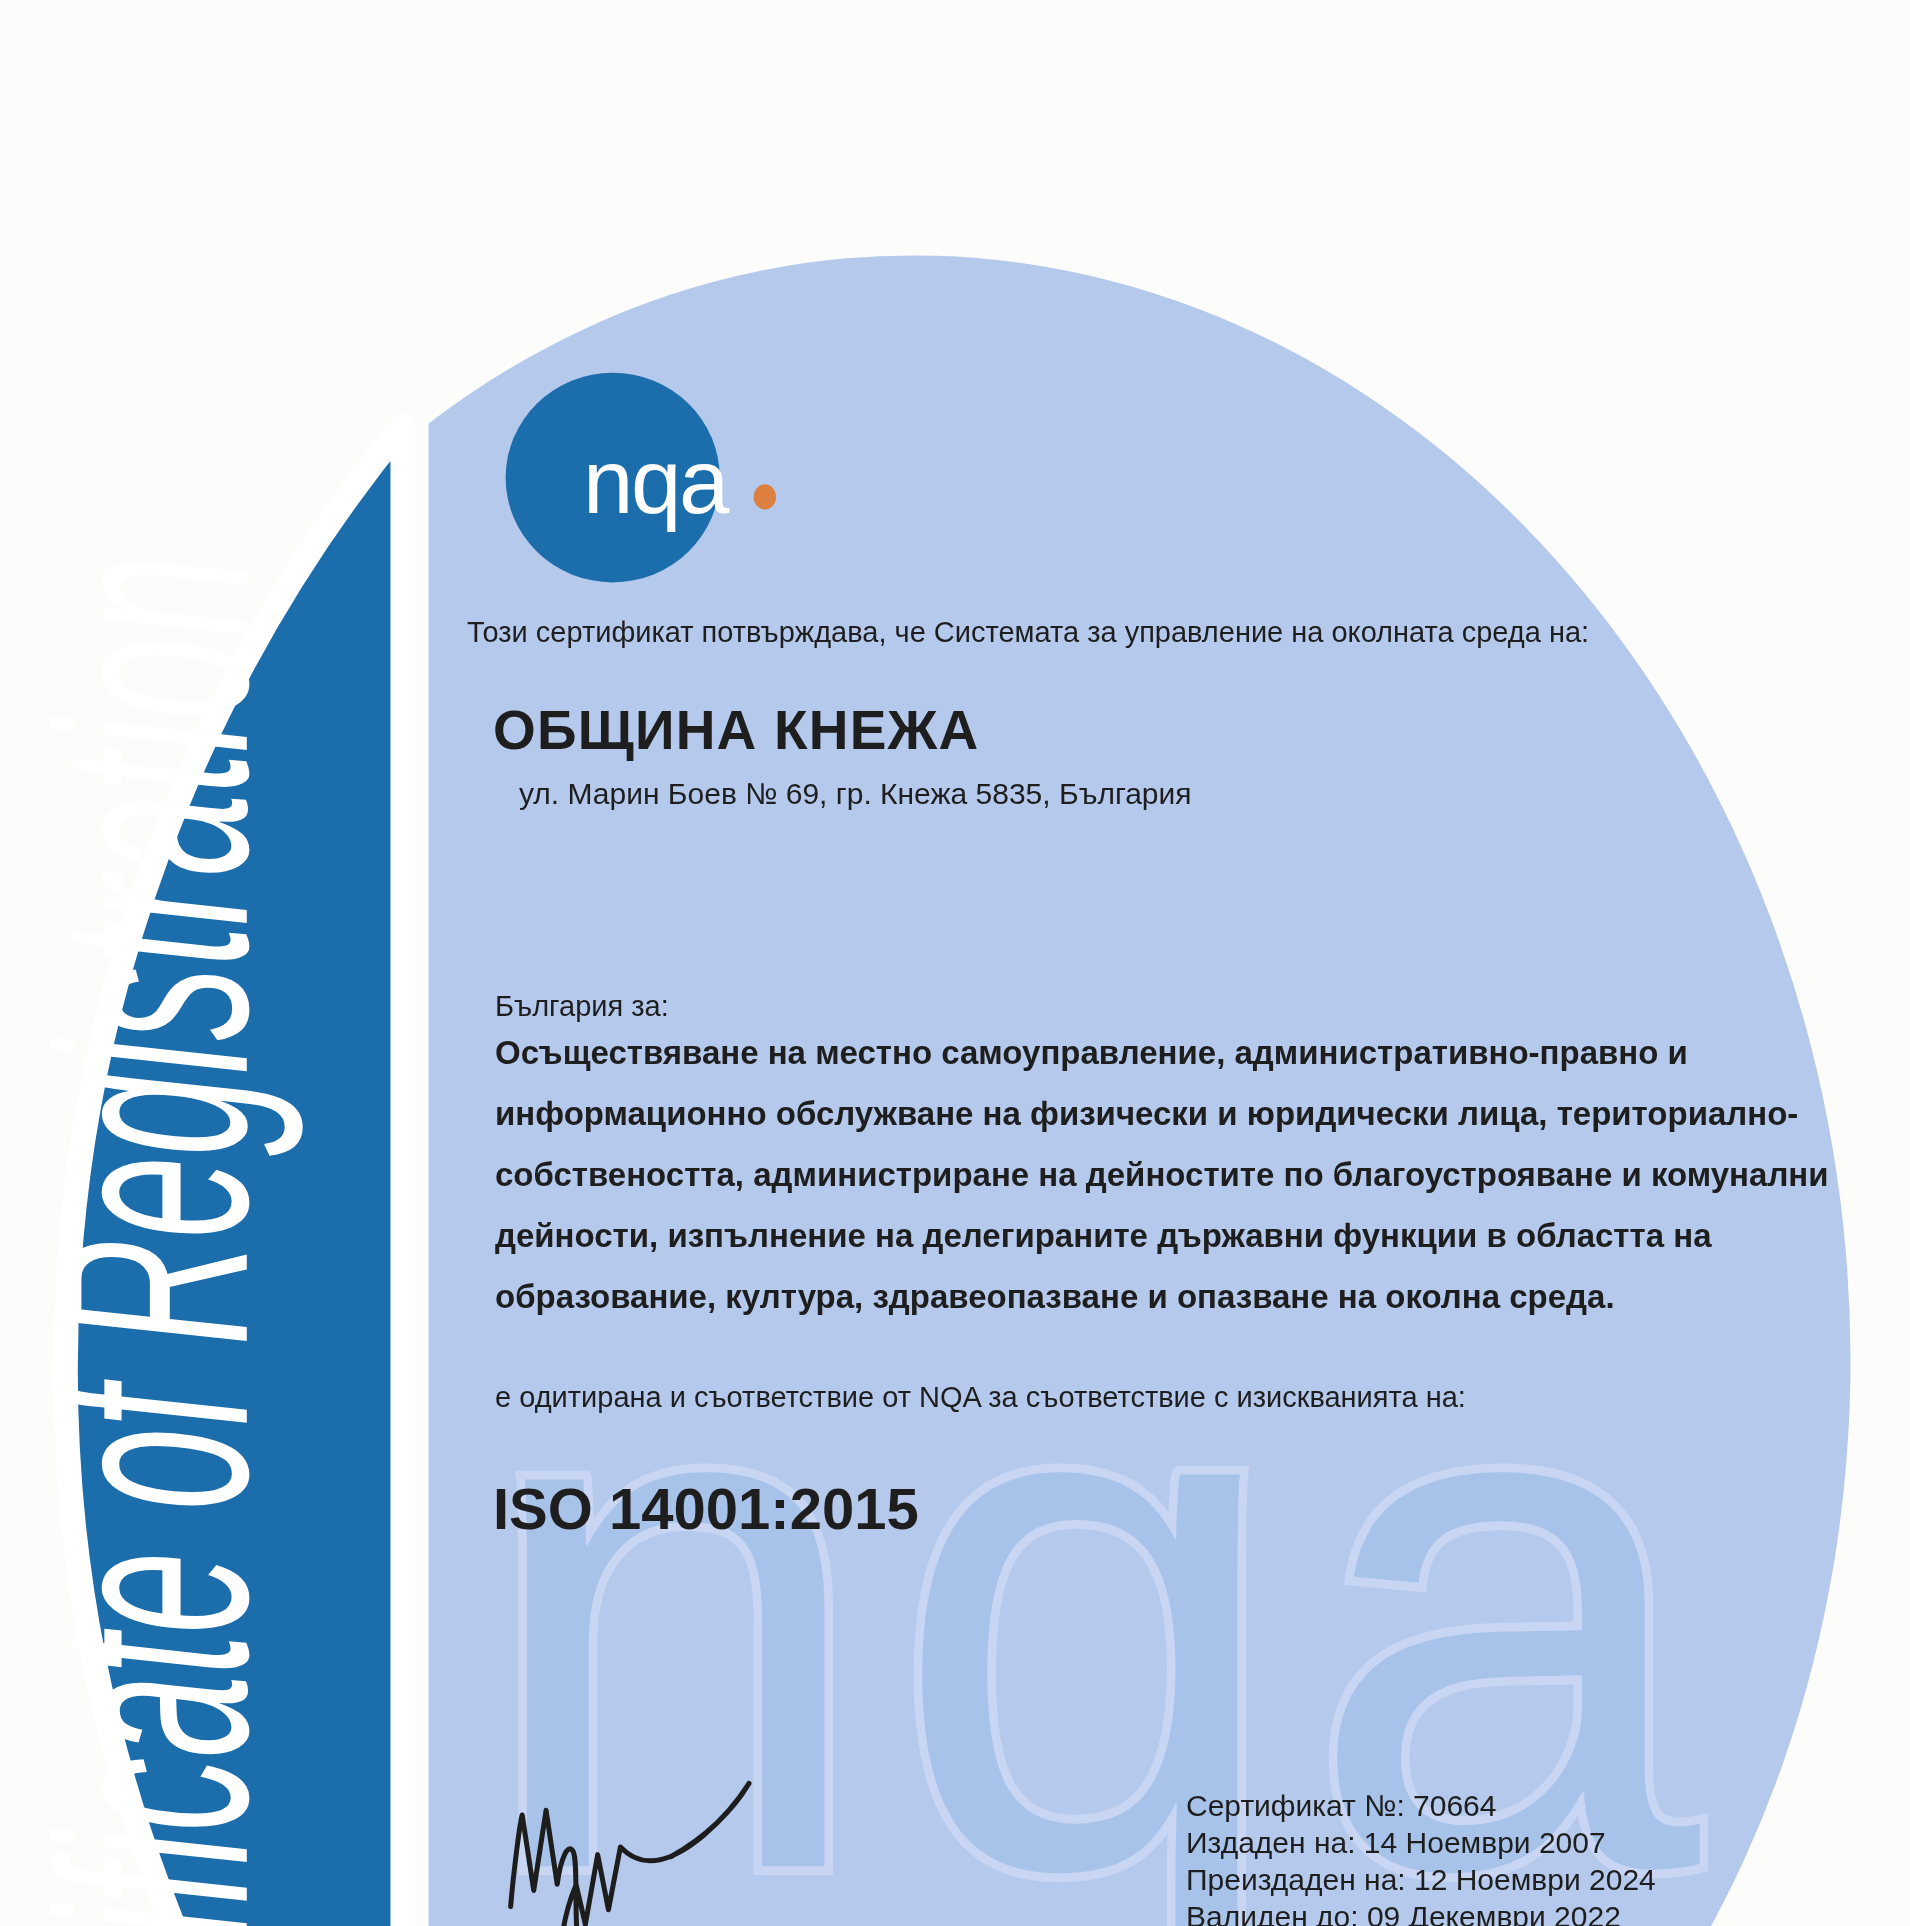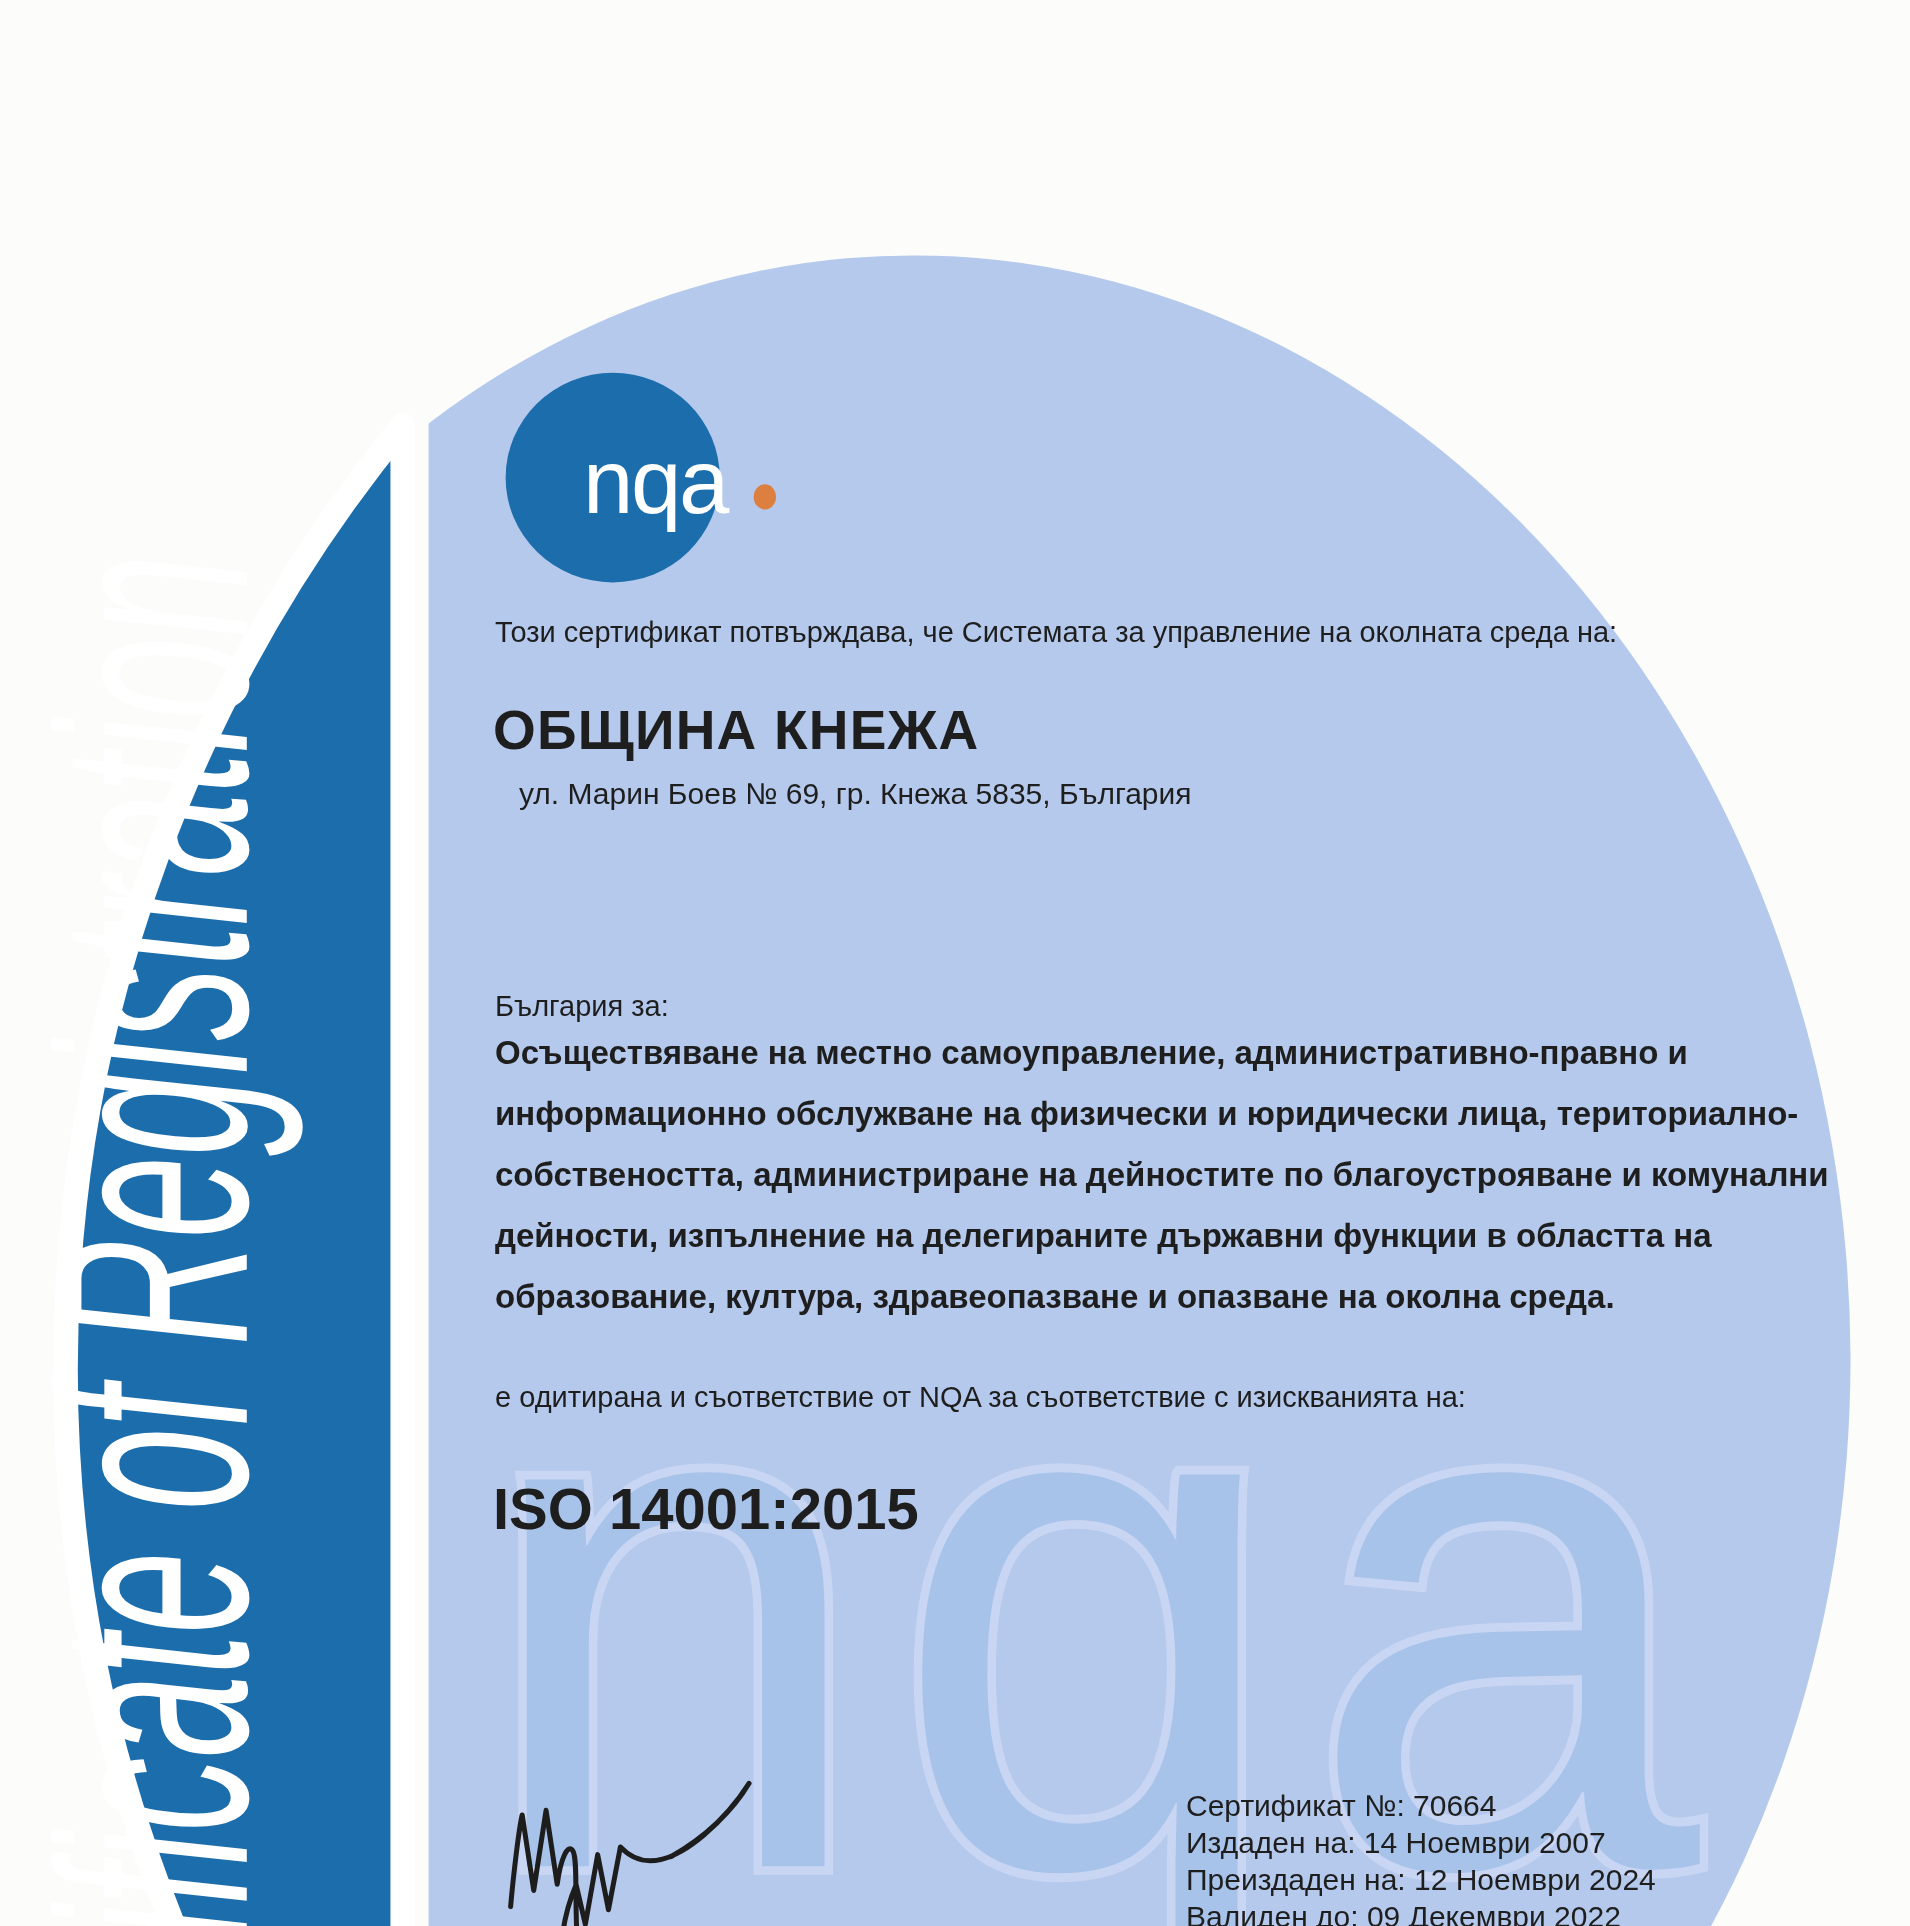--- a/index.html
+++ b/index.html
@@ -6,21 +6,21 @@
   .page{
     position:relative;
     width:1911px;height:2702px;
     background:#fcfcfb;
     overflow:hidden;
     font-family:"Liberation Sans", sans-serif;
     color:#1e1e1e;
   }
   .bg-svg{position:absolute;left:0;top:0;width:1911px;height:2702px;}
   .txt{position:absolute;white-space:nowrap;}
-  .intro       {left:495px;top:616px;font-size:29px;}
+  .intro       {left:467px;top:616px;font-size:29px;}
   .org         {left:493px;top:698px;font-size:55px;font-weight:bold;letter-spacing:1.2px;}
   .address     {left:495px;top:777px;font-size:30px;margin-left:24px;}
   .applicable  {left:495px;top:990px;font-size:29px;}
   .scope       {left:495px;top:1022px;font-size:33px;font-weight:bold;line-height:61px;}
   .audited     {left:495px;top:1381px;font-size:29px;}
   .standard    {left:493px;top:1475px;font-size:58px;font-weight:bold;}
   .validity    {left:495px;top:1591px;font-size:30px;line-height:49px;}
   .details     {left:1186px;top:1787px;font-size:30px;line-height:37px;}
   .scope div,.validity div,.details div,.footer div{white-space:nowrap;}
 </style>

